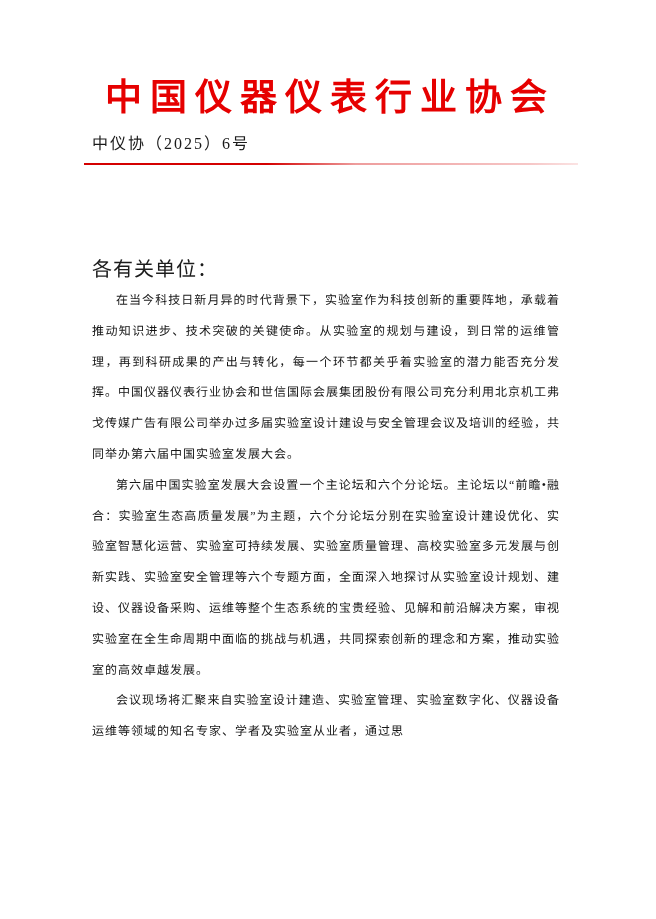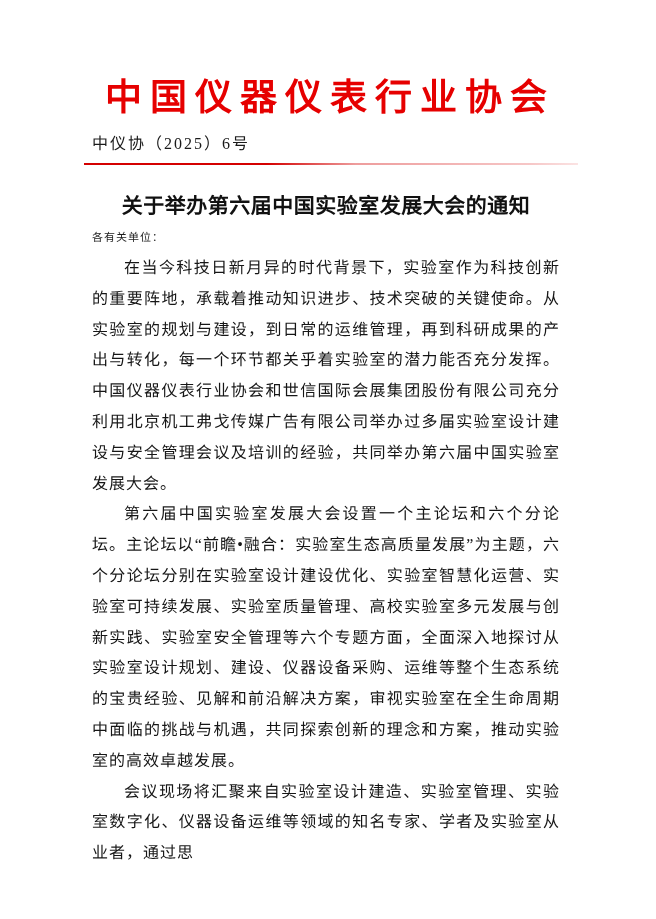--- a/index.html
+++ b/index.html
@@ -55,26 +55,27 @@
     margin-top: 26px;
     font-size: 21px;
     line-height: 31px;
     font-weight: bold;
     text-align: center;
     letter-spacing: 0.5px;
     color: #111111;
   }
   
   .salutation {
-    font-size: 11px;
+    margin-top: 32px;
+    font-size: 20px;
     line-height: 30.8px;
     letter-spacing: 1px;
   }
   .body-text p {
-    font-size: 16px;
+    font-size: 12px;
     line-height: 30.8px;
     text-align: justify;
     text-justify: inter-character;
     text-indent: 2em;
     letter-spacing: 1px;
     color: #161616;
   }
 </style>
 </head>
 <body>
@@ -82,21 +83,21 @@
 <div class="page">
 
   <header>
     <h1 class="org-name">中国仪器仪表行业协会</h1>
     <div class="doc-number">中仪协（2025）6号</div>
     <div class="red-rule"></div>
   </header>
 
   <main>
     <h2 class="doc-title">
-      <span>关于举办第六届中国实验室发展大会的通知</span><br>
+      <br>
     </h2>
 
     <div class="salutation">各有关单位：</div>
 
     <div class="body-text">
       <p>在当今科技日新月异的时代背景下，实验室作为科技创新的重要阵地，承载着推动知识进步、技术突破的关键使命。从实验室的规划与建设，到日常的运维管理，再到科研成果的产出与转化，每一个环节都关乎着实验室的潜力能否充分发挥。中国仪器仪表行业协会和世信国际会展集团股份有限公司充分利用北京机工弗戈传媒广告有限公司举办过多届实验室设计建设与安全管理会议及培训的经验，共同举办第六届中国实验室发展大会。</p>
       <p>第六届中国实验室发展大会设置一个主论坛和六个分论坛。主论坛以“前瞻•融合：实验室生态高质量发展”为主题，六个分论坛分别在实验室设计建设优化、实验室智慧化运营、实验室可持续发展、实验室质量管理、高校实验室多元发展与创新实践、实验室安全管理等六个专题方面，全面深入地探讨从实验室设计规划、建设、仪器设备采购、运维等整个生态系统的宝贵经验、见解和前沿解决方案，审视实验室在全生命周期中面临的挑战与机遇，共同探索创新的理念和方案，推动实验室的高效卓越发展。</p>
       <p>会议现场将汇聚来自实验室设计建造、实验室管理、实验室数字化、仪器设备运维等领域的知名专家、学者及实验室从业者，通过思</p>
     </div>
   </main>

